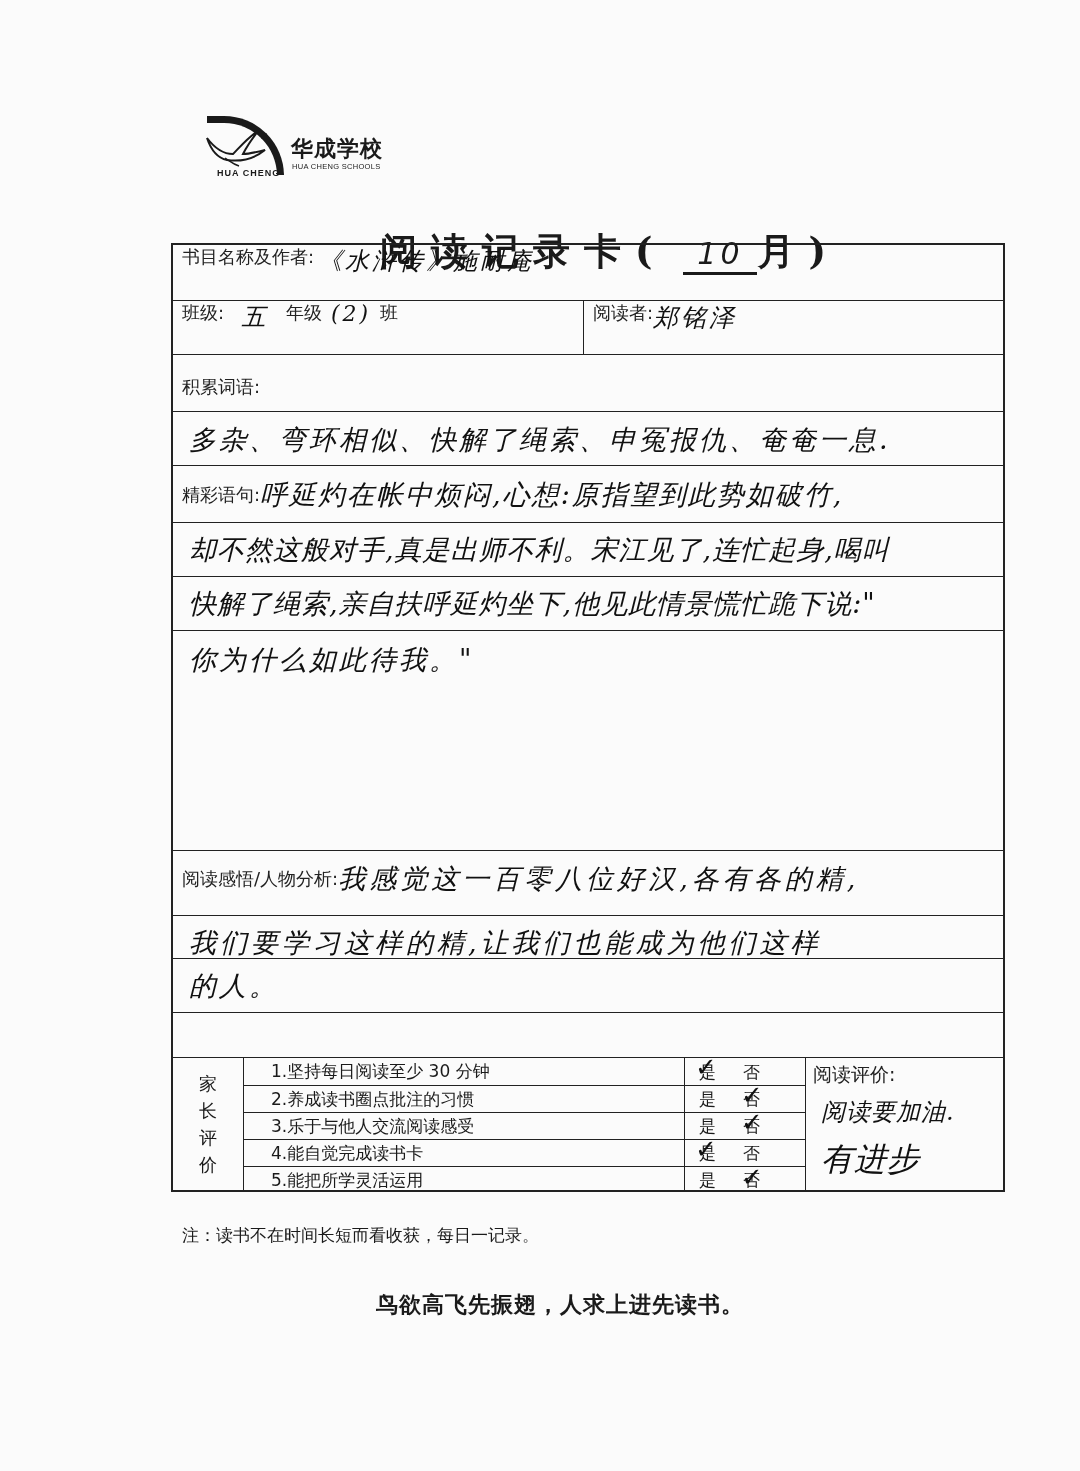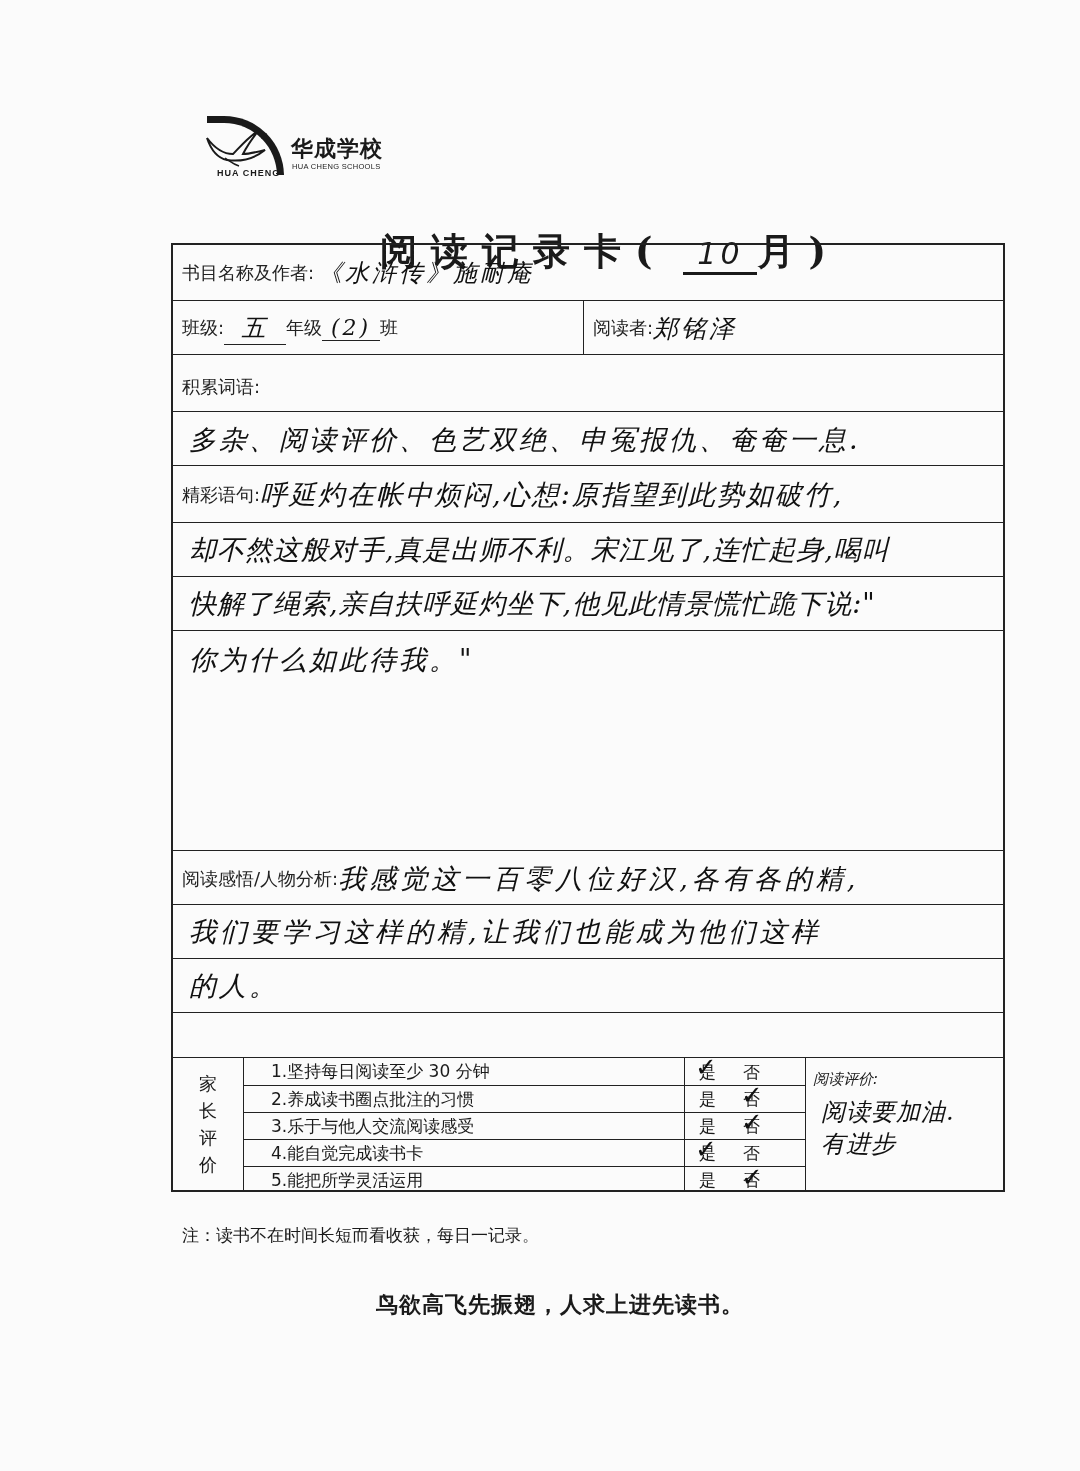--- a/index.html
+++ b/index.html
@@ -17,21 +17,21 @@
   
   .title{left:380px;top:192px;font-size:37px;font-weight:bold;letter-spacing:14px;white-space:nowrap;font-family:"DejaVu Serif",serif;}
   .title .month{display:inline-block;width:74px;border-bottom:3px solid #1a1a1a;text-align:center;
                font-family:"DejaVu Sans",sans-serif;font-weight:normal;font-style:italic;font-size:30px;letter-spacing:4px;line-height:36px;margin-top:44px;}
   .title .paren{letter-spacing:4px;}
   
   .tbl{left:171px;top:243px;width:834px;height:949px;border:2px solid #222;box-sizing:border-box;}
   .row{position:absolute;left:0;right:0;border-top:1.6px solid #222;}
   .lbl{font-size:18px;color:#222;white-space:nowrap;}
   .hand{font-family:"DejaVu Serif",serif;font-style:italic;font-size:27px;color:#111;white-space:nowrap;letter-spacing:3px;}
-  .cell{position:absolute;left:9px;top:0;bottom:0;display:flex;align-items:center;}
+  .cell{position:absolute;left:9px;top:0;bottom:0;display:flex;}
   .line{position:absolute;left:16px;right:10px;display:flex;align-items:center;}
   .uline{display:inline-block;border-bottom:1.5px solid #222;text-align:center;}
   .vdiv{position:absolute;top:0;bottom:0;border-left:1.6px solid #222;}
   
   .eval{position:absolute;left:0;right:0;top:812px;bottom:0;border-top:1.6px solid #222;}
   .eval .side{position:absolute;left:0;top:0;bottom:0;width:70px;border-right:1.6px solid #222;
               display:flex;flex-direction:column;align-items:center;justify-content:center;font-size:18px;line-height:27px;}
   .eval .items{position:absolute;left:70px;top:0;bottom:0;width:562px;border-right:1.6px solid #222;}
   .eval .irow{position:absolute;left:0;right:0;height:27px;display:flex;align-items:center;font-size:17px;}
   .eval .irow + .irow{}
@@ -85,21 +85,21 @@
       <span class="hand" style="font-size:25px;">郑铭泽</span>
     </div>
   </div>
 
   <div class="row" style="top:109px;height:111px;">
     <div class="line" style="left:9px;top:8px;height:48px;">
       <span class="lbl">积累词语:</span>
     </div>
     <div class="row" style="top:56px;height:55px;">
       <div class="line" style="top:0;bottom:0;">
-        <span class="hand">多杂、阅读评价、色艺双绝、申冤报仇、奄奄一息.</span>
+        <span class="hand">多杂、弯环相似、快解了绳索、申冤报仇、奄奄一息.</span>
       </div>
     </div>
   </div>
 
   <div class="row" style="top:220px;height:221px;">
     <div class="line" style="left:9px;top:4px;height:50px;">
       <span class="lbl">精彩语句:</span>
       <span class="hand" style="letter-spacing:2px;">呼延灼在帐中烦闷,心想:原指望到此势如破竹,</span>
     </div>
     <div class="row" style="top:56px;height:54px;">
@@ -118,21 +118,21 @@
         </div>
     </div>
   </div>
 
 
   <div class="row" style="top:605px;height:207px;">
     <div class="line" style="left:9px;top:4px;height:48px;">
       <span class="lbl">阅读感悟/人物分析:</span>
       <span class="hand" style="letter-spacing:4px;font-style:italic;">我感觉这一百零八位好汉,各有各的精,</span>
     </div>
-    <div class="row" style="top:53px;height:54px;">
+    <div class="row" style="top:64px;height:54px;">
       <div class="line" style="top:0;bottom:0;">
           <span class="hand" style="letter-spacing:4px;">我们要学习这样的精,让我们也能成为他们这样</span>
         </div>
     </div>
     <div class="row" style="top:107px;height:54px;">
       <div class="line" style="top:0;bottom:0;">
           <span class="hand">的人。</span>
         </div>
     </div>
     <div class="row" style="top:161px;height:46px;"></div>
@@ -179,21 +179,21 @@
         <span class="opt" style="left:14px;top:84px;">是</span>
         <span class="opt" style="left:58px;top:84px;">否</span>
         <span class="chk" style="left:10px;top:76px;">✓</span>
 
         <span class="opt" style="left:14px;top:111px;">是</span>
         <span class="opt" style="left:58px;top:111px;">否</span>
         <span class="chk" style="left:56px;top:104px;">✓</span>
       </div>
     </div>
     <div class="rate">
-      <div class="abs lbl" style="left:8px;top:12px;font-size:15px;font-style:italic;">阅读评价:</div>
+      <div class="abs lbl" style="left:8px;top:4px;font-size:19px;">阅读评价:</div>
       <div class="abs hand" style="left:16px;top:38px;font-size:24px;letter-spacing:1px;">阅读要加油.</div>
-      <div class="abs hand" style="left:16px;top:70px;font-size:24px;letter-spacing:1px;">有进步</div>
+      <div class="abs hand" style="left:16px;top:80px;font-size:32px;letter-spacing:1px;">有进步</div>
     </div>
   </div>
 </div>
 
 <div class="abs note">注：读书不在时间长短而看收获，每日一记录。</div>
 <div class="abs motto">鸟欲高飞先振翅，人求上进先读书。</div>
 
 </body></html>

